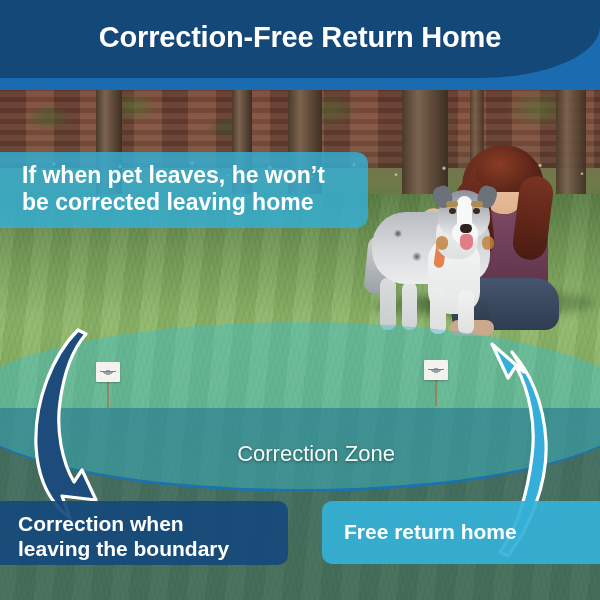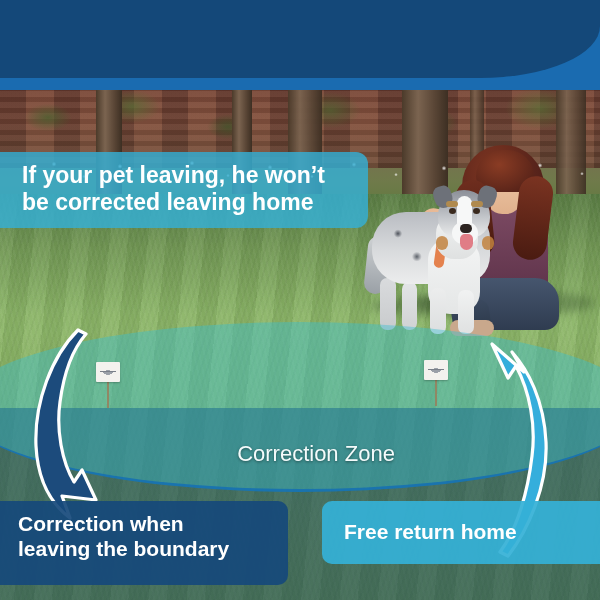--- a/index.html
+++ b/index.html
@@ -198,21 +198,21 @@
     background:rgba(53,176,214,.82);
     border-top-right-radius:12px;border-bottom-right-radius:12px;
     padding:10px 16px 12px 22px;box-sizing:border-box;
   }
   .callout-top .line{color:#fff;font-size:23px;font-weight:600;line-height:1.18;white-space:nowrap;}
 
   .callout-bl{
     position:absolute;left:0;top:501px;width:288px;
     background:rgba(22,73,123,.92);
     border-top-right-radius:10px;border-bottom-right-radius:10px;
-    padding:10px 14px 24px 18px;box-sizing:border-box;
+    padding:10px 14px 4px 18px;box-sizing:border-box;
   }
   .callout-bl .line{color:#fff;font-size:21px;font-weight:600;line-height:1.2;white-space:nowrap;}
 
   .callout-br{
     position:absolute;left:322px;top:501px;width:280px;
     background:rgba(53,176,214,.93);
     border-top-left-radius:10px;border-bottom-left-radius:10px;
     padding:18px 14px 20px 22px;box-sizing:border-box;
   }
   .callout-br .line{color:#fff;font-size:21px;font-weight:600;line-height:1.2;white-space:nowrap;}
@@ -310,26 +310,27 @@
   <svg class="arrows" viewBox="0 0 600 600">
     <path d="M78,330 C52,356 34,402 36,446 C38,486 54,506 70,518
              L62,496 L96,500 L82,470 L74,482
              C62,462 56,430 60,402 C64,372 72,350 86,334 Z" fill="#1C4B7C" stroke="#ffffff" stroke-width="3.2" stroke-linejoin="round"></path>
     <path d="M508,556 C528,530 548,486 546,442 C544,400 528,370 512,352
              L524,372 L492,344 L508,378 L516,366
              C530,392 536,426 532,456 C528,490 518,528 500,552 Z" fill="#35AEDC" stroke="#ffffff" stroke-width="3.2" stroke-linejoin="round"></path>
   </svg>
 
   <div class="callout-top">
-    <div class="line">If your pet leaving, he won’t</div>
+    <div class="line">If when pet leaves, he won’t</div>
     <div class="line">be corrected leaving home</div>
   </div>
 
   <div class="hdr-lightband"></div>
   <div class="hdr"></div>
+  <div class="hdr-title">Correction-Free Return Home</div>
 
   <div class="callout-bl">
     <div class="line">Correction when</div>
     <div class="line">leaving the boundary</div>
   </div>
 
   <div class="callout-br">
     <div class="line">Free return home</div>
   </div>
 

